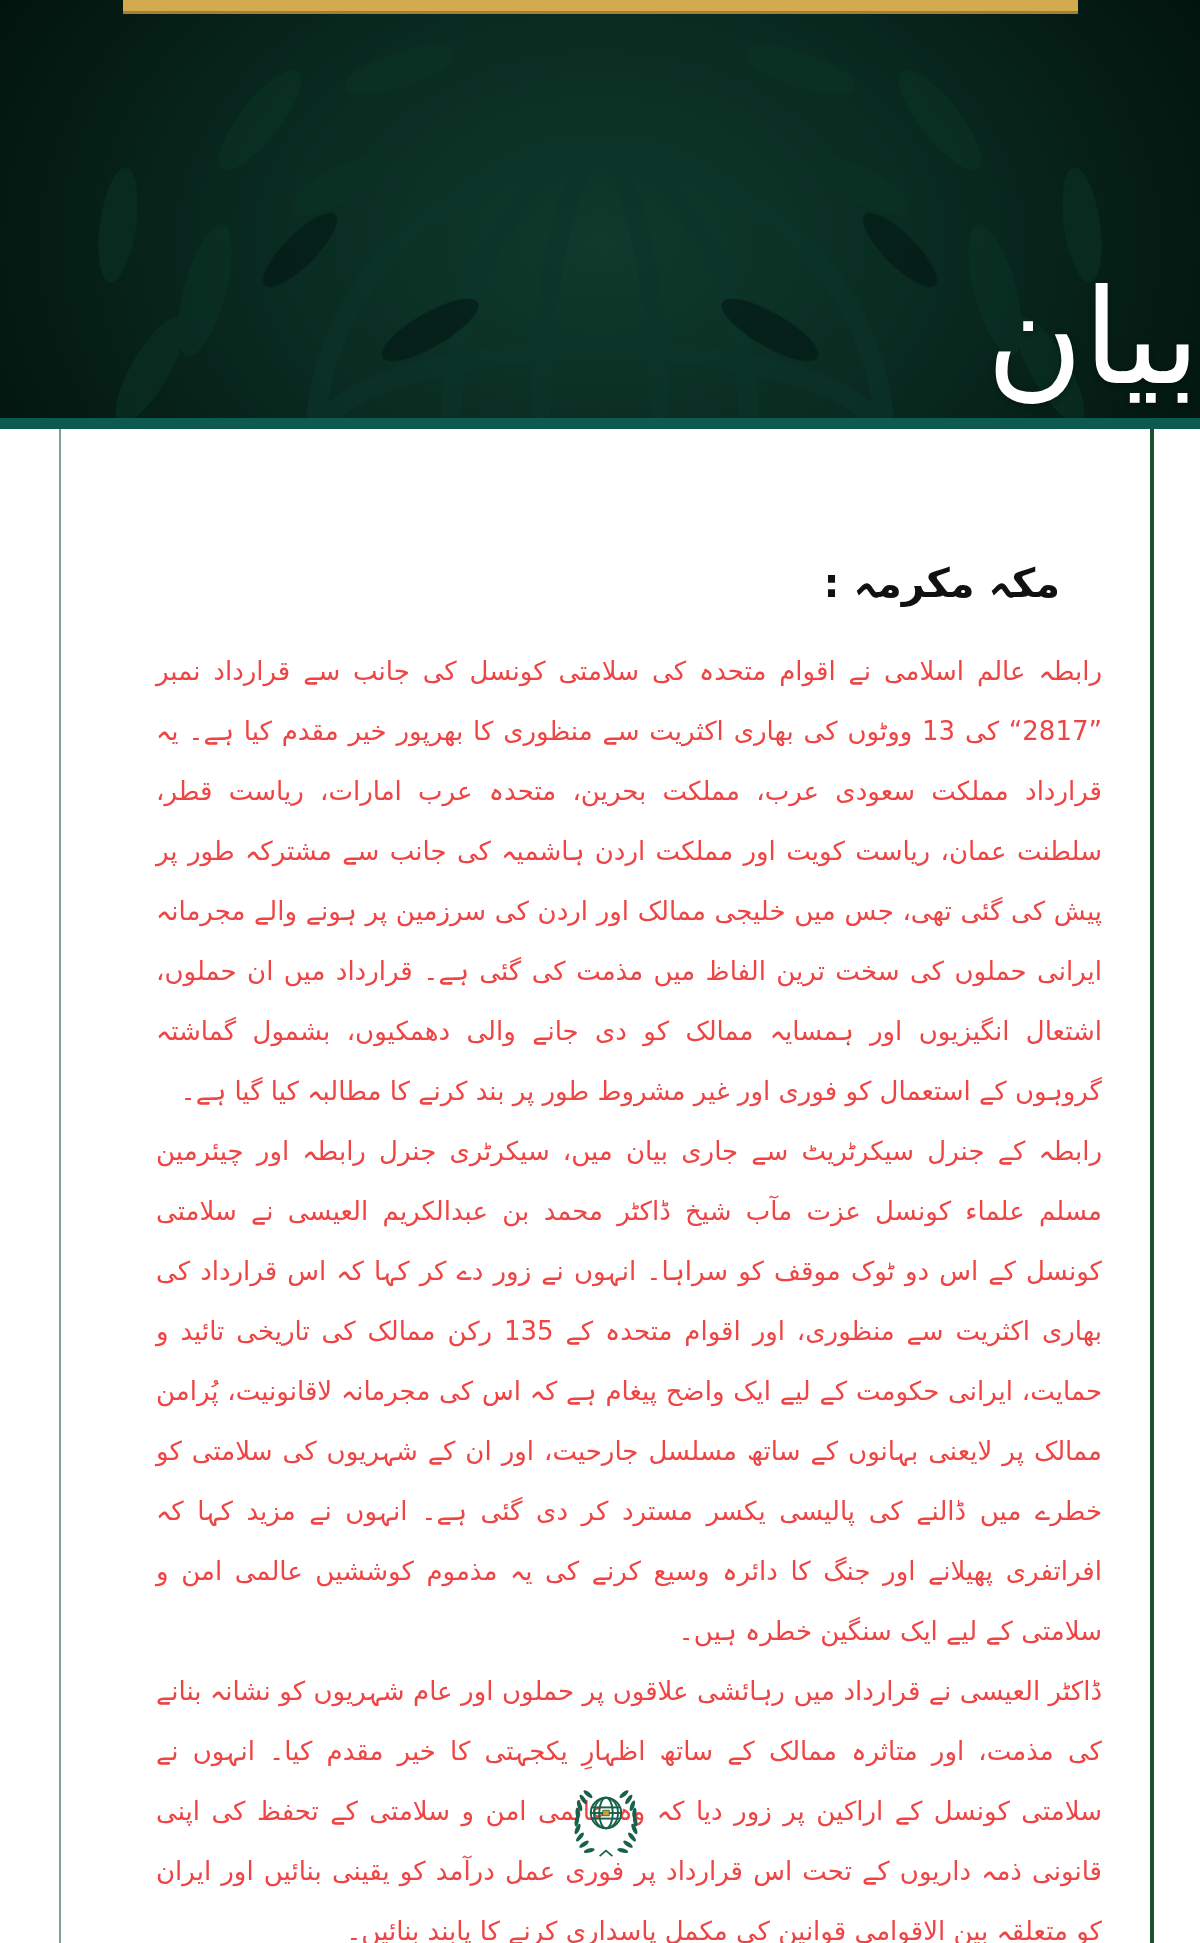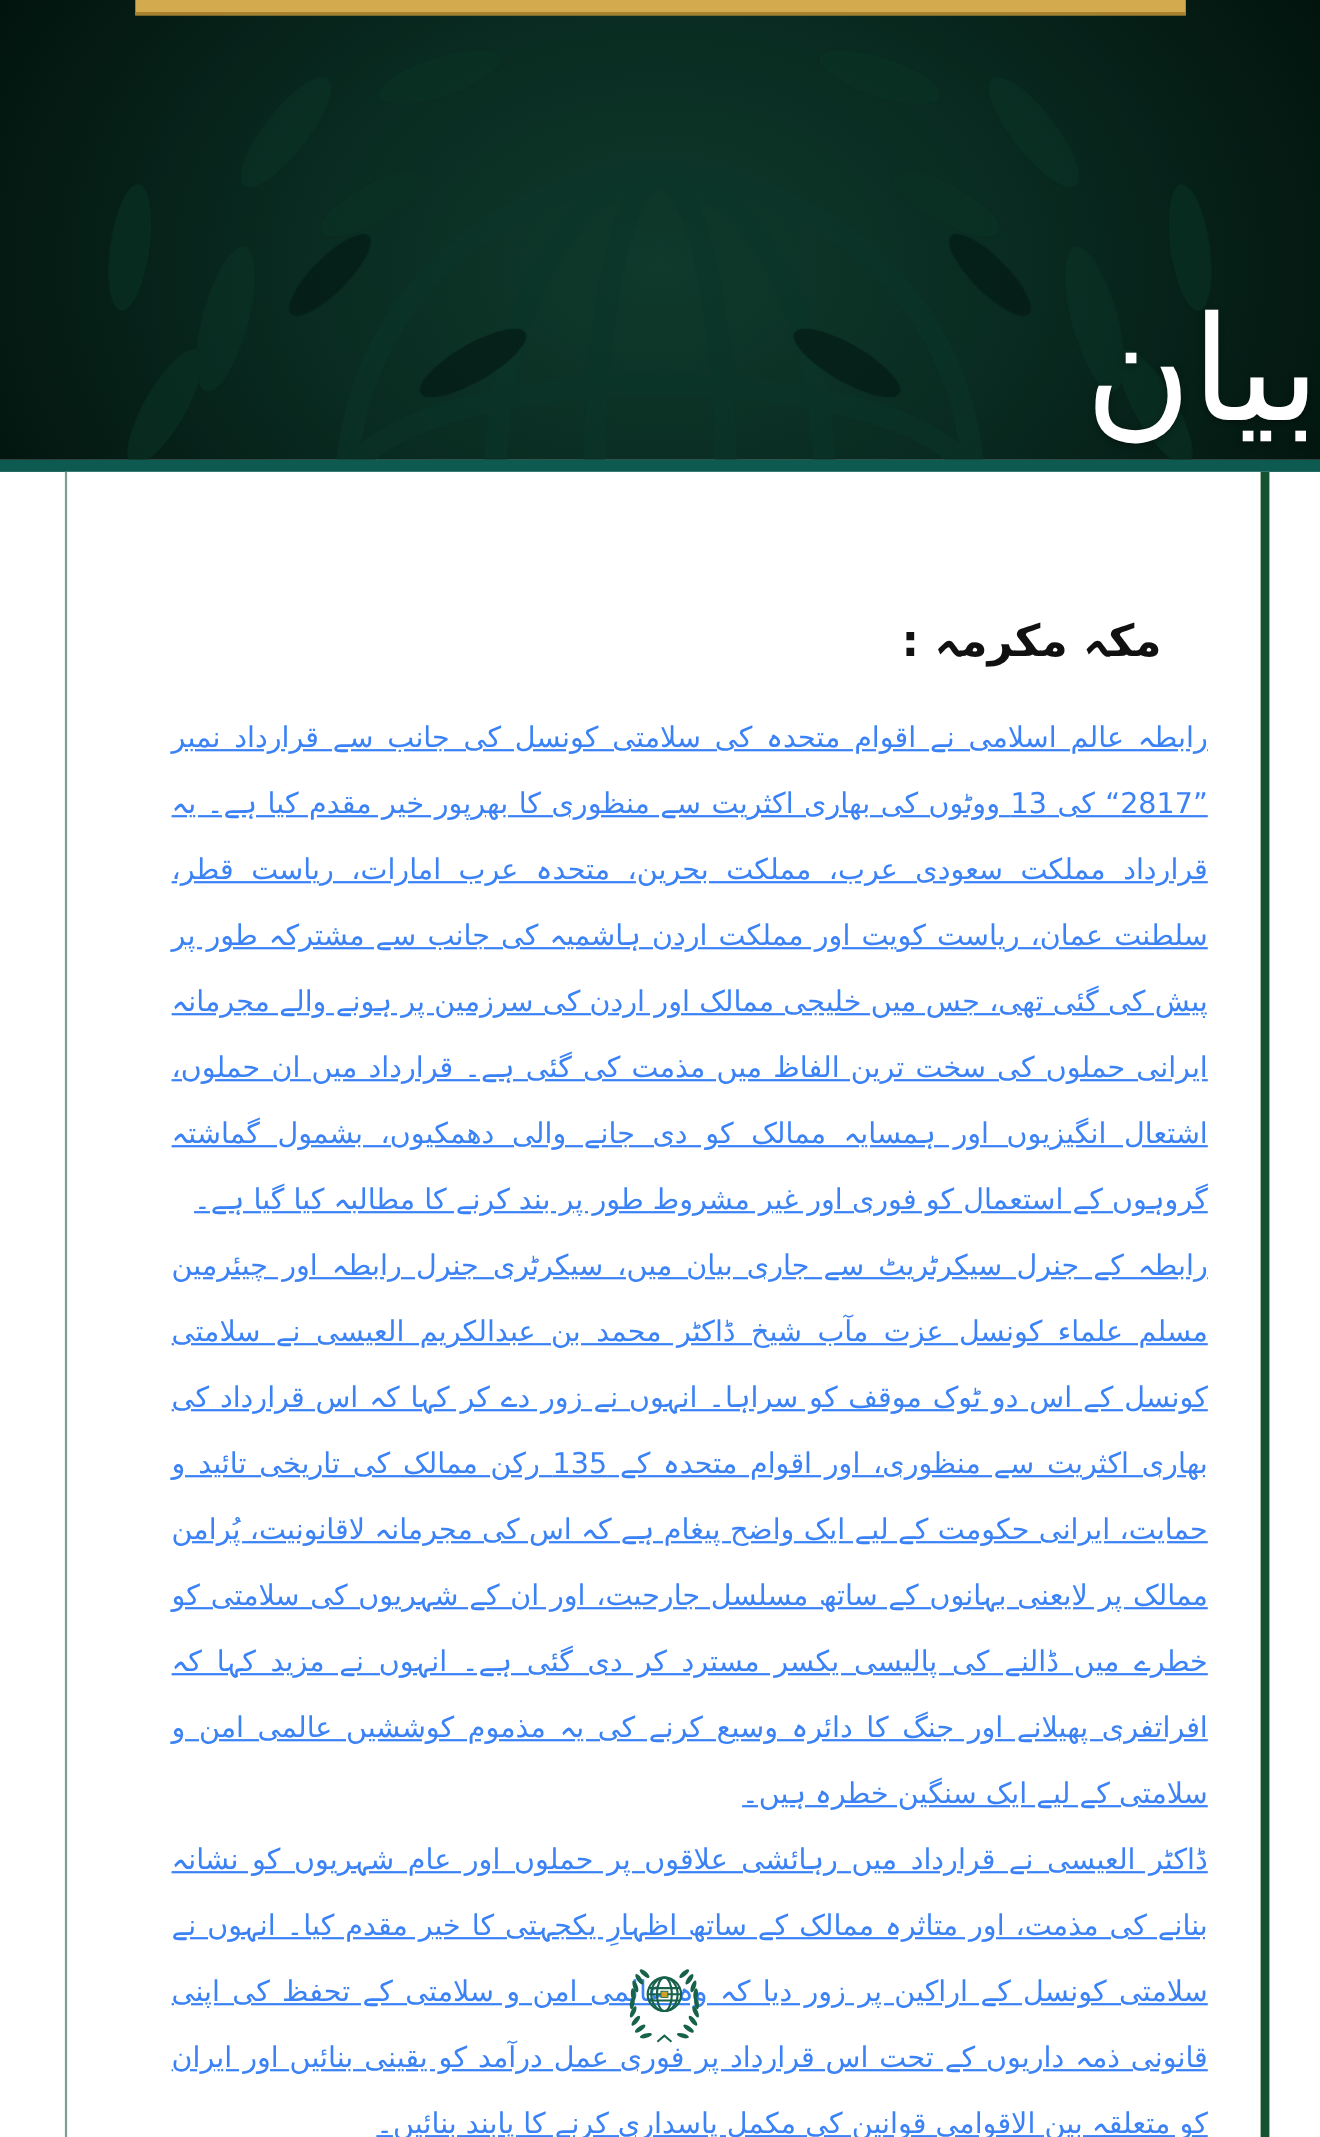--- a/index.html
+++ b/index.html
@@ -47,39 +47,38 @@
   .divider { width: 100%; height: 11px; background: #0d5b50; }
 
   
   .card {
     position: relative;
     margin-left: 59px;
     margin-right: 46px;
     height: 1514px;
     background: #ffffff;
     border-left: 2px solid #7d9f98;
-    border-right: 8px solid #14532d;
+    border-right: 4px solid #14532d;
     padding: 126px 48px 0 95px;
     direction: rtl;
   }
   .location-heading {
     margin: 0 42px 30px 0;
     font-size: 40px;
     font-weight: bold;
     color: #111111;
     text-align: right;
     line-height: 1.4;
   }
   .doc-text p {
     margin: 0;
     font-size: 26px;
     line-height: 60px;
-    color: #3b82f6;
+    color: #ef4444;
     text-align: justify;
-    text-decoration: underline;
   }
 
   
   .mwl-logo {
     position: absolute;
     top: 1352px; left: 0; right: 0;
     display: flex;
     flex-direction: row-reverse; 
     justify-content: center;
     align-items: flex-start;

